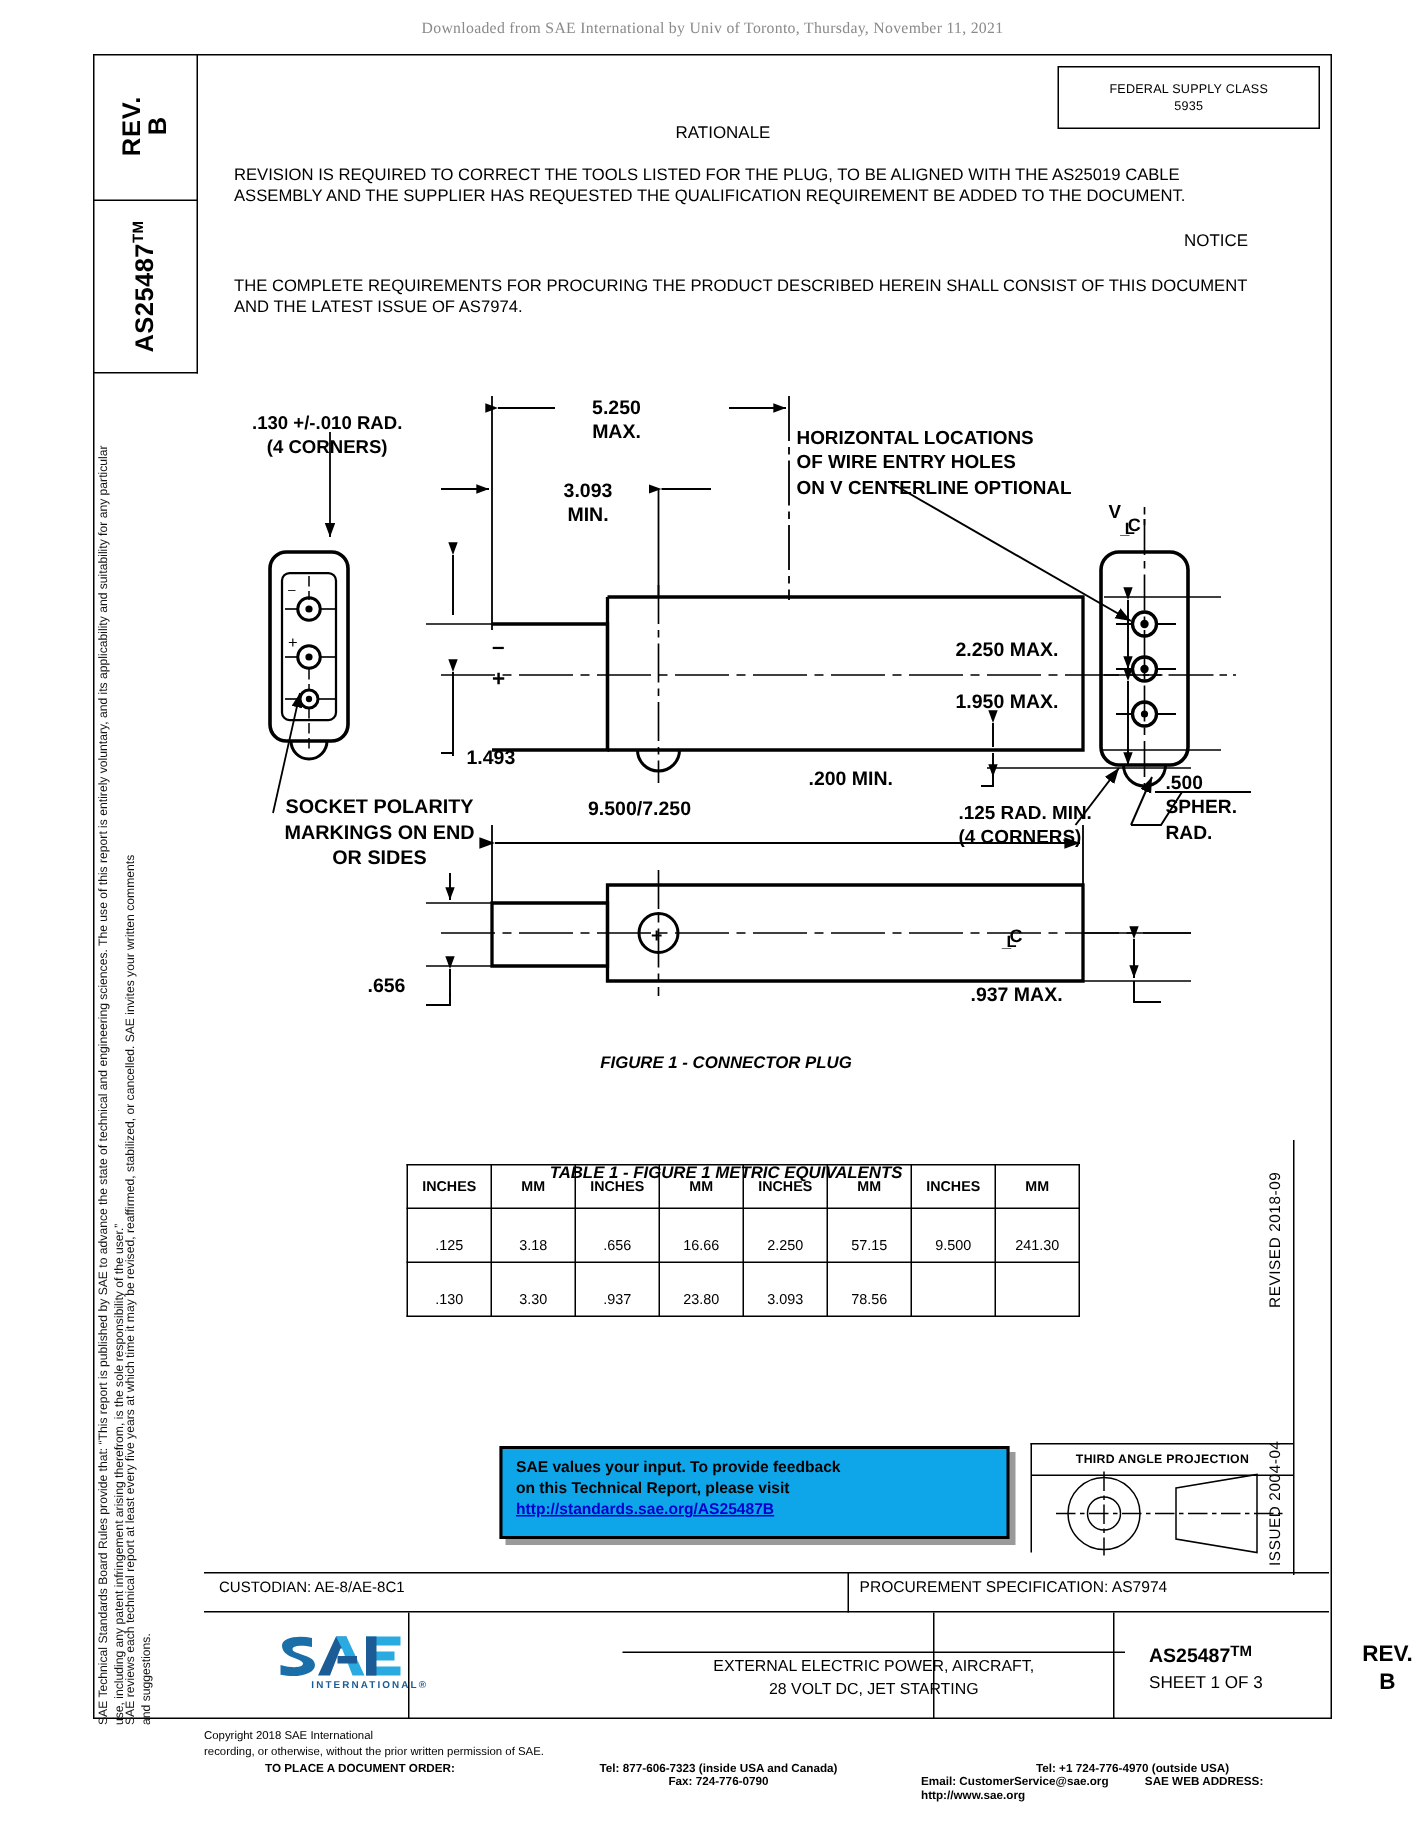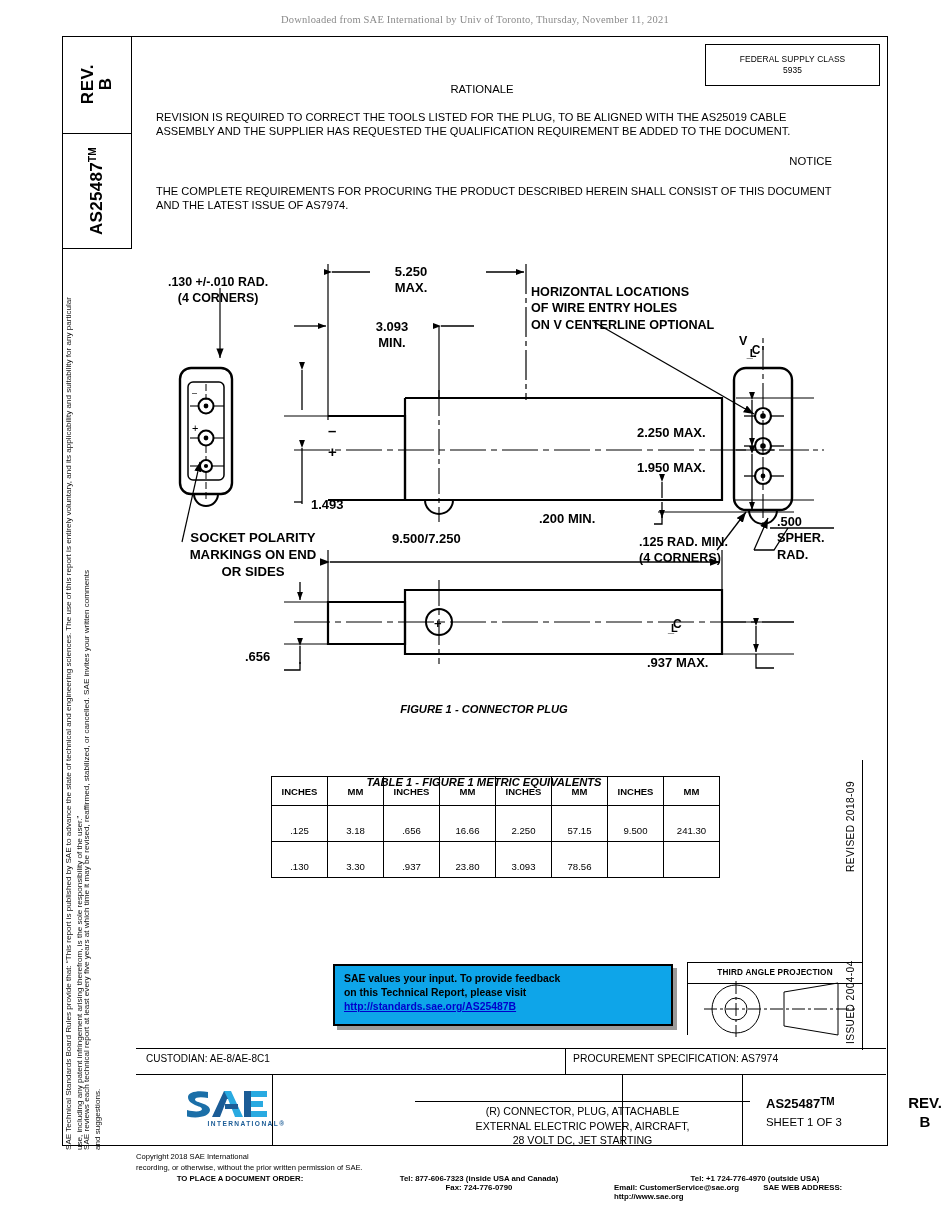--- a/index.html
+++ b/index.html
@@ -422,21 +422,20 @@
       <rect x="60" y="2" width="23" height="6" fill="#29aae1"></rect>
       <rect x="60" y="12" width="19" height="6" fill="#29aae1"></rect>
       <rect x="60" y="22" width="23" height="6" fill="#29aae1"></rect>
       <rect x="60" y="2" width="7" height="26" fill="#1b5c96"></rect>
     </svg>
     <div id="sae-intl">INTERNATIONAL®</div>
   </div>
 
   <div id="std-rule"></div>
   <div id="std-sub">
-    <div>(R) CONNECTOR, PLUG, ATTACHABLE</div>
     <div>EXTERNAL ELECTRIC POWER, AIRCRAFT,</div>
     <div>28 VOLT DC, JET STARTING</div>
   </div>
 
   <div id="pn">
     <span>AS25487</span><span class="tm">TM</span>
   </div>
   <div id="sheet">SHEET 1 OF 3</div>
   <div id="revtext">
     <div>REV.</div>

